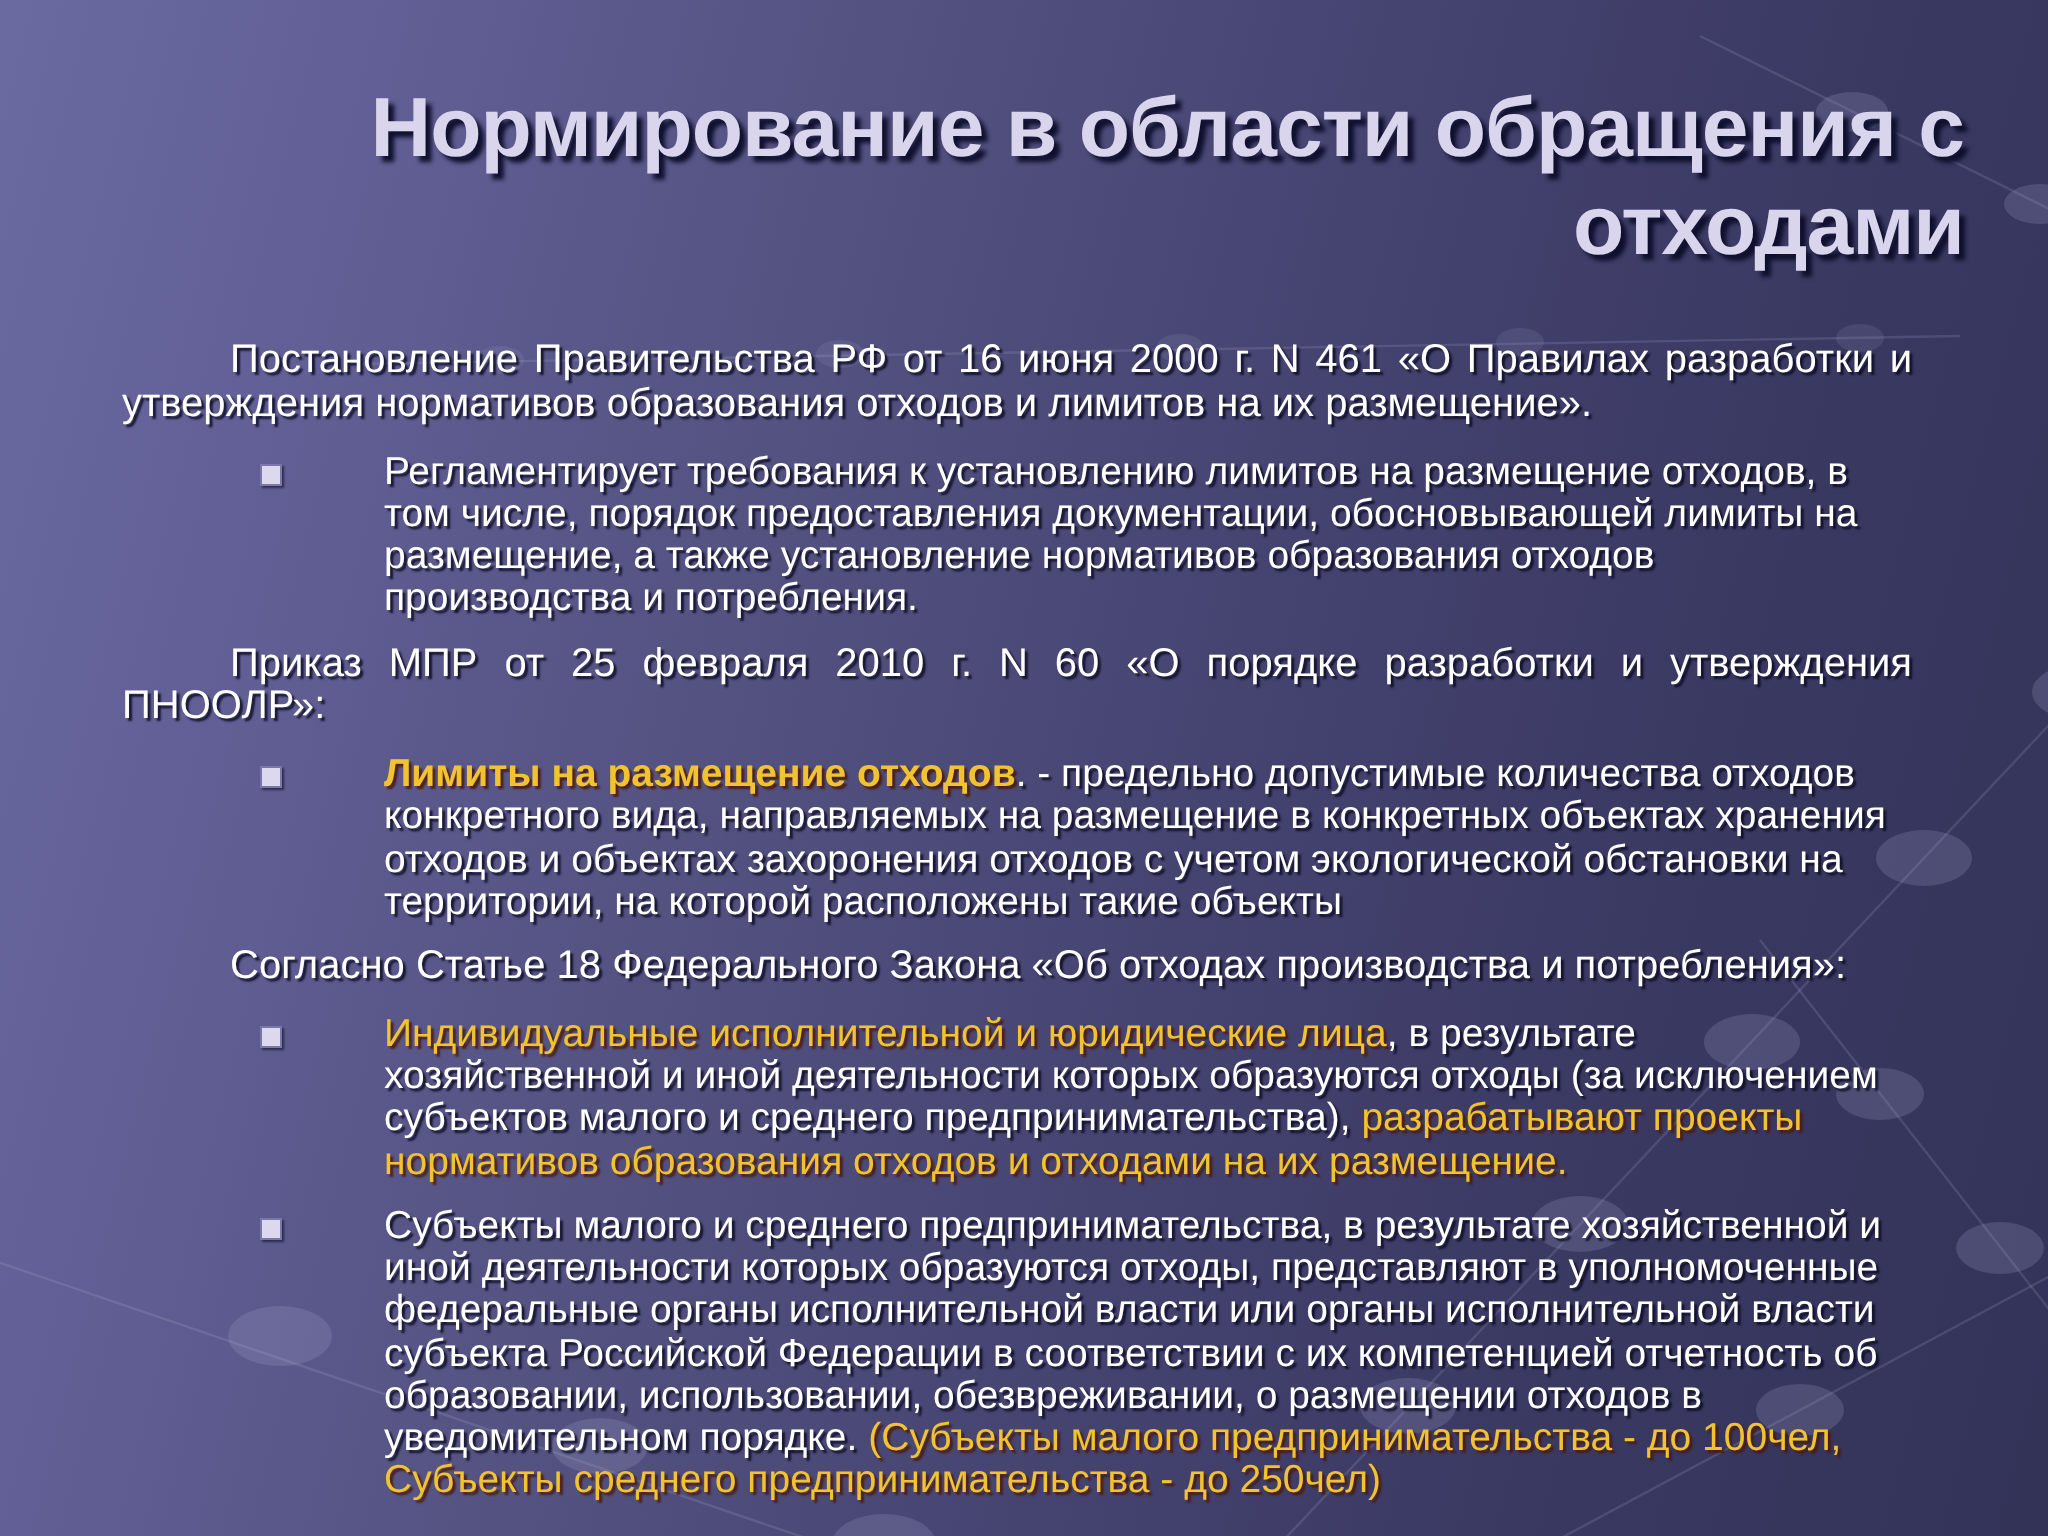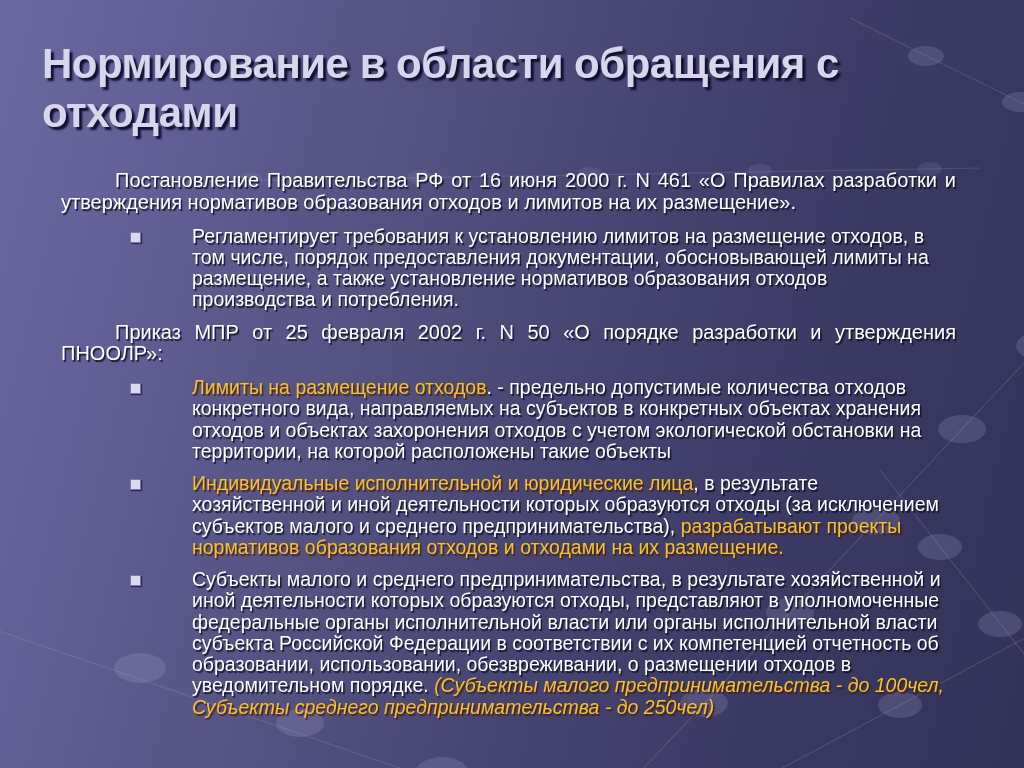--- a/index.html
+++ b/index.html
@@ -7,40 +7,40 @@
     width:1024px;height:768px;overflow:hidden;
     font-family:"Liberation Sans",sans-serif;
   }
   .slide{
     position:relative;width:1024px;height:768px;overflow:hidden;
     background:linear-gradient(104deg,#6b6aa0 0%,#615f95 16%,#53517f 38%,#454370 58%,#3a3962 78%,#333257 100%);
   }
   .bg-pattern{position:absolute;left:0;top:0;width:1024px;height:768px;pointer-events:none;}
   .title{
     position:absolute;top:40px;left:42px;right:42px;margin:0;
-    text-align:left;font-size:42px;font-weight:bold;line-height:1.16;
+    text-align:right;font-size:42px;font-weight:bold;line-height:1.16;
     color:#d8d5ec;letter-spacing:-0.5px;
     text-shadow:3px 3px 2px rgba(13,13,42,0.95);
   }
   .content{
     position:absolute;top:170px;left:61px;right:68px;
     color:#ffffff;font-size:20px;line-height:1.09;
     text-shadow:1.5px 1.5px 1px rgba(12,12,35,0.85);
   }
   .para{margin:0 0 12px 0;text-align:justify;text-indent:54px;}
   .bullet{display:flex;margin:0 1px 11px 69px;}
   .marker{
     flex:0 0 auto;width:9px;height:9px;margin-top:6px;
     background:#dcd9ee;border:1px solid #7a78a8;
     box-shadow:1px 1px 1px rgba(12,12,35,0.6);
   }
   .btext{margin-left:51px;font-size:19.5px;text-align:left;}
   .yellow{color:#f2c330;text-shadow:1.5px 1.5px 1px rgba(75,25,12,0.85);}
-  .yb{font-weight:normal;}
-  .yi{font-style:italic;}
+  .yb{font-weight:bold;}
+  .yi{}
 </style>
 </head>
 <body>
 
 <div class="slide">
 
   <svg class="bg-pattern" viewBox="0 0 1024 768" xmlns="http://www.w3.org/2000/svg">
     <g stroke="rgba(195,195,225,0.16)" stroke-width="1.2" fill="none">
       <path d="M640 772 L1055 330"></path>
       <path d="M880 470 L1060 700"></path>
@@ -77,27 +77,28 @@
 
   <div class="content">
 
     <p class="para"><span>Постановление Правительства РФ от 16 июня 2000 г. N 461 «О Правилах разработки и утверждения нормативов образования отходов и лимитов на их размещение».</span></p>
 
     <div class="bullet">
       <span class="marker"></span>
       <div class="btext"><span>Регламентирует требования к установлению лимитов на размещение отходов, в том числе, порядок предоставления документации, обосновывающей лимиты на размещение, а также установление нормативов образования отходов производства и потребления.</span></div>
     </div>
 
-    <p class="para"><span>Приказ МПР от 25 февраля 2002 г. N 50 «О порядке разработки и утверждения ПНООЛР»:</span></p>
+    <p class="para"><span>Приказ МПР от 25 февраля 2010 г. N 60 «О порядке разработки и утверждения ПНООЛР»:</span></p>
 
     <div class="bullet">
       <span class="marker"></span>
-      <div class="btext"><span class="yellow yb">Лимиты на размещение отходов</span><span>. - предельно допустимые количества отходов конкретного вида, направляемых на субъектов в конкретных объектах хранения отходов и объектах захоронения отходов с учетом экологической обстановки на территории, на которой расположены такие объекты</span></div>
+      <div class="btext"><span class="yellow yb">Лимиты на размещение отходов</span><span>. - предельно допустимые количества отходов конкретного вида, направляемых на размещение в конкретных объектах хранения отходов и объектах захоронения отходов с учетом экологической обстановки на территории, на которой расположены такие объекты</span></div>
     </div>
 
+    <p class="para"><span>Согласно Статье 18 Федерального Закона «Об отходах производства и потребления»:</span></p>
 
     <div class="bullet">
       <span class="marker"></span>
       <div class="btext"><span class="yellow">Индивидуальные исполнительной и юридические лица</span><span>, в результате хозяйственной и иной деятельности которых образуются отходы (за исключением субъектов малого и среднего предпринимательства), </span><span class="yellow">разрабатывают проекты нормативов образования отходов и отходами на их размещение.</span></div>
     </div>
 
     <div class="bullet">
       <span class="marker"></span>
       <div class="btext"><span>Субъекты малого и среднего предпринимательства, в результате хозяйственной и иной деятельности которых образуются отходы, представляют в уполномоченные федеральные органы исполнительной власти или органы исполнительной власти субъекта Российской Федерации в соответствии с их компетенцией отчетность об образовании, использовании, обезвреживании, о размещении отходов в уведомительном порядке. </span><span class="yellow yi">(Субъекты малого предпринимательства - до 100чел, Субъекты среднего предпринимательства - до 250чел)</span></div>
     </div>

